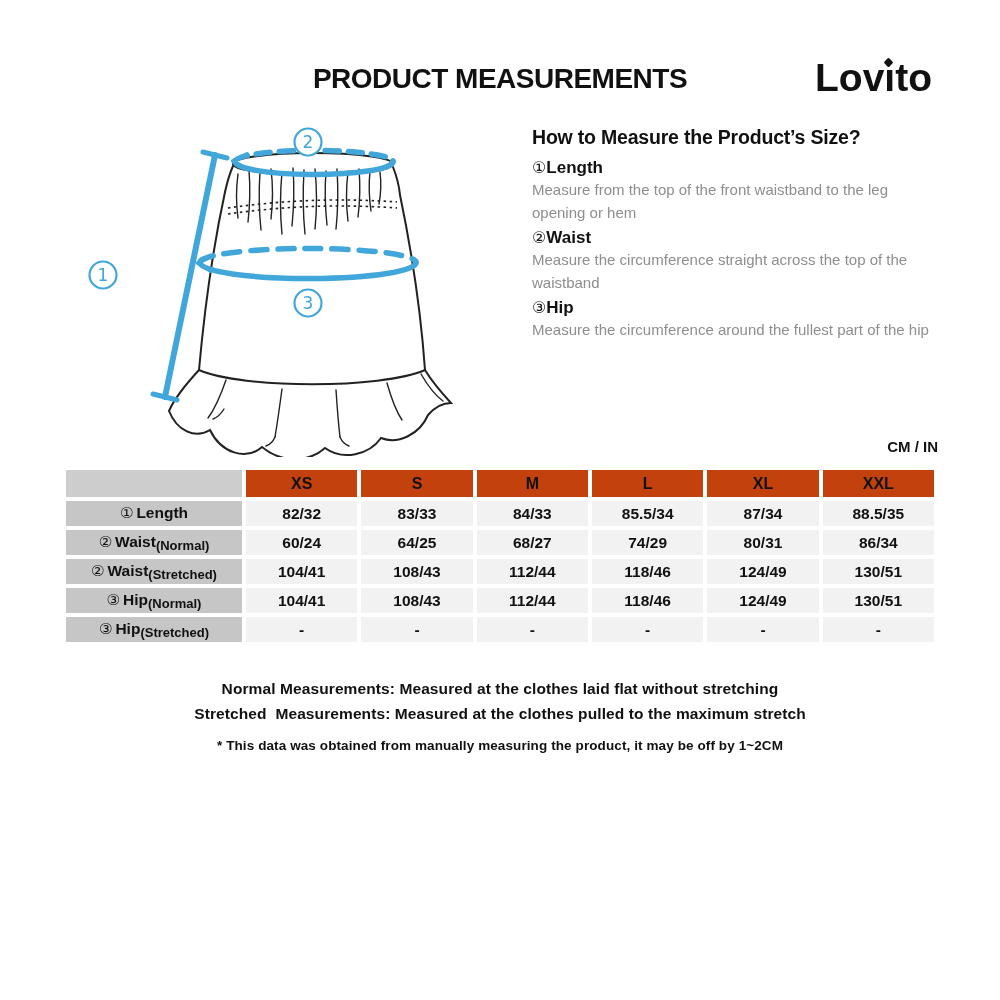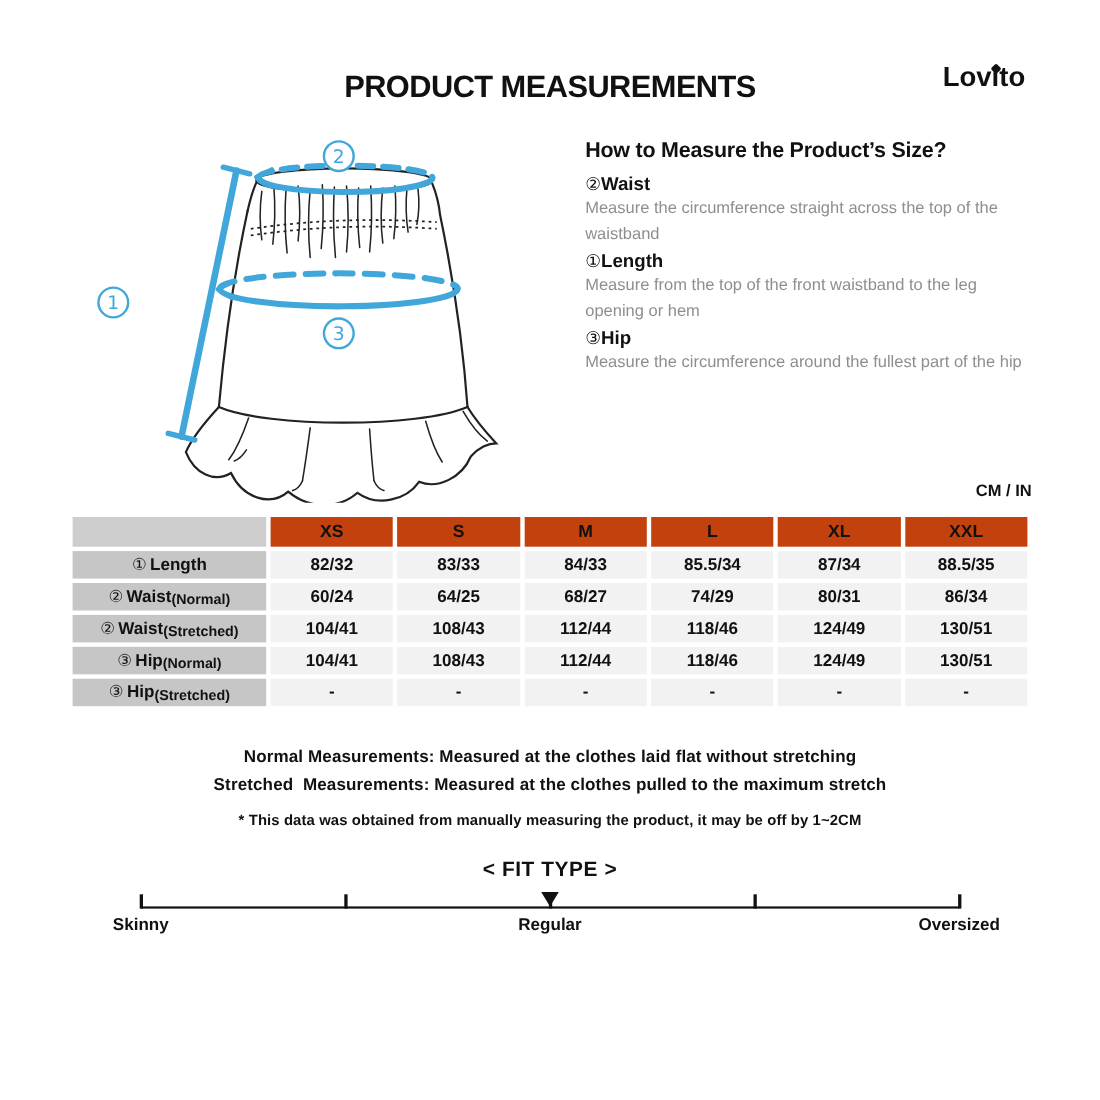--- a/index.html
+++ b/index.html
@@ -2,21 +2,21 @@
 <html><head>
 <meta charset="utf-8">
 <style>
   html,body{margin:0;padding:0;background:#fff;}
   .page{position:relative;width:1000px;height:1000px;background:#fff;overflow:hidden;
         font-family:"Liberation Sans","DejaVu Sans",sans-serif;color:#111;}
 
   
   .title{position:absolute;top:63px;left:0;width:1000px;text-align:center;
          font-size:28px;font-weight:800;letter-spacing:-0.5px;}
-  .logo{position:absolute;top:56px;right:68px;font-size:25px;font-weight:800;letter-spacing:0;}
+  .logo{position:absolute;top:56px;right:68px;font-size:39px;font-weight:800;letter-spacing:0;}
   .logo-i{position:relative;display:inline-block;}
   .logo-dot{position:absolute;left:1px;top:3px;width:7px;height:7px;background:#111;
             transform:rotate(45deg);border-radius:1.5px;}
 
   
   .skirt{position:absolute;left:78px;top:112px;}
 
   
   .howto{position:absolute;left:532px;top:126px;width:408px;}
   .howto-heading{font-size:19.5px;font-weight:800;letter-spacing:-0.2px;margin-bottom:9px;}
@@ -126,27 +126,27 @@
       <text x="230" y="36" fill="#41a7da">2</text>
       <circle cx="230" cy="191" r="13.5" fill="#fff" stroke="#41a7da" stroke-width="2.2"></circle>
       <text x="230" y="197" fill="#41a7da">3</text>
     </g>
   </svg>
 
   <div class="howto">
     <div class="howto-heading">How to Measure the Product’s Size?</div>
 
     <div>
+      <div class="howto-label"><span class="circ">①</span><span>Length</span></div>
+      <div class="howto-desc">Measure from the top of the front waistband to the leg opening or hem</div>
+    </div>
+
+    <div>
       <div class="howto-label"><span class="circ">②</span><span>Waist</span></div>
       <div class="howto-desc">Measure the circumference straight across the top of the waistband</div>
-    </div>
-
-    <div>
-      <div class="howto-label"><span class="circ">①</span><span>Length</span></div>
-      <div class="howto-desc">Measure from the top of the front waistband to the leg opening or hem</div>
     </div>
 
     <div>
       <div class="howto-label"><span class="circ">③</span><span>Hip</span></div>
       <div class="howto-desc">Measure the circumference around the fullest part of the hip</div>
     </div>
   </div>
 
   <div class="units">CM / IN</div>
 
@@ -208,32 +208,15 @@
         <td>-</td>
         <td>-</td>
       </tr>
     </tbody>
   </table>
 
   <div class="note note1">Normal Measurements: Measured at the clothes laid flat without stretching</div>
   <div class="note note2">Stretched  Measurements: Measured at the clothes pulled to the maximum stretch</div>
   <div class="note disclaimer">* This data was obtained from manually measuring the product, it may be off by 1~2CM</div>
 
-  <div class="scale fit">
-    <div class="scale-title">&lt; FIT TYPE &gt;</div>
-    <div class="scale-bar">
-      <div class="scale-line"></div>
-      <div class="tick" style="left:0%;"></div>
-      <div class="tick" style="left:25%;"></div>
-      <div class="tick" style="left:50%;"></div>
-      <div class="tick" style="left:75%;"></div>
-      <div class="tick" style="left:100%;"></div>
-      <div class="marker" style="left:50%;"></div>
-    </div>
-    <div class="scale-labels">
-      <span style="left:0%;">Skinny</span>
-      <span style="left:50%;">Regular</span>
-      <span style="left:100%;">Oversized</span>
-    </div>
-  </div>
 
 
 </div>
 
 </body></html>

